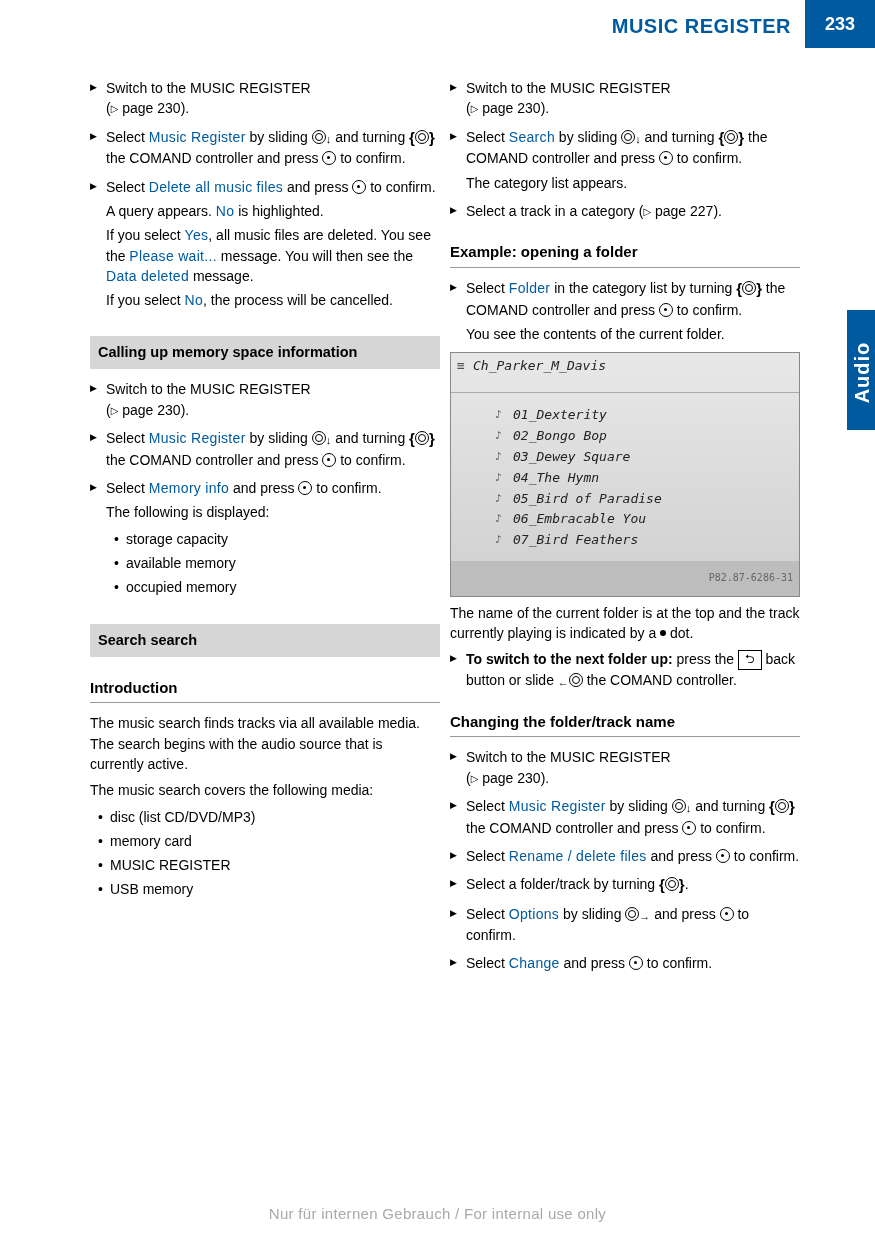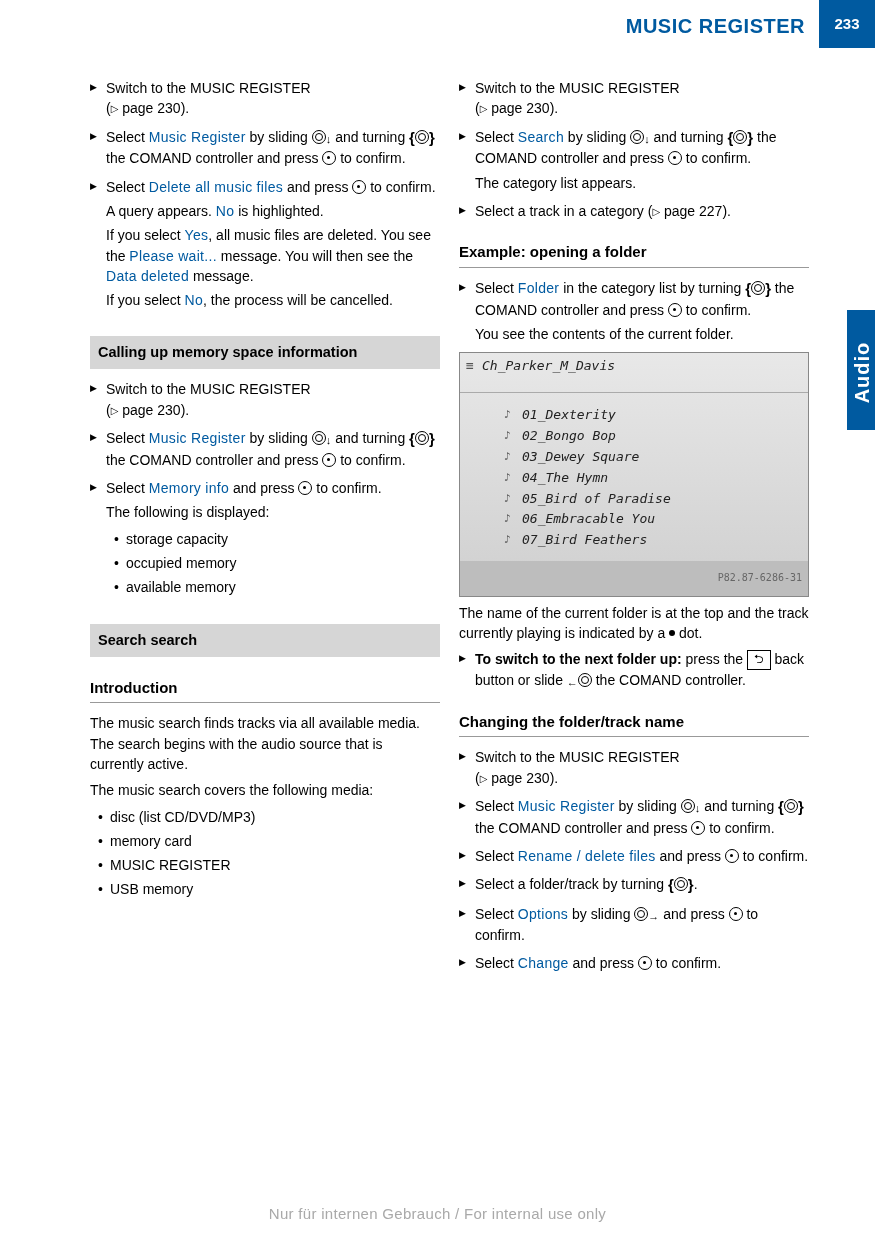--- a/index.html
+++ b/index.html
@@ -24,22 +24,22 @@
     color: #005aa0;
     font-weight: bold;
     font-size: 20px;
     padding: 12px 14px 0 0;
     letter-spacing: 0.5px;
   }
   .page-num-box {
     background: #005aa0;
     color: #fff;
     font-weight: bold;
-    font-size: 15px;
-    width: 56px;
+    font-size: 18px;
+    width: 70px;
     display: flex;
     align-items: center;
     justify-content: center;
   }
   .side-tab {
     position: absolute;
     right: 0;
     top: 310px;
     width: 28px;
     height: 120px;
@@ -55,21 +55,21 @@
     position: relative;
     top: 48px;
     left: -20px;
     width: 70px;
     text-align: center;
     letter-spacing: 1px;
   }
   .columns {
     display: flex;
     padding: 30px 42px 0 90px;
-    gap: 19px;
+    gap: 10px;
   }
   .col {
     width: 350px;
   }
   .steps { list-style: none; padding: 0; margin: 0; }
   .steps > li { position: relative; padding-left: 16px; margin-bottom: 8px; }
   .steps > li::before {
     content: "\25B6";
     position: absolute;
     left: 0;
@@ -177,22 +177,22 @@
         (<span class="tri">▷</span> <span>page 230).</span>
       </li>
       <li>
         <span>Select </span><span class="menu">Music Register</span><span> by sliding </span><span class="icon-circle-inner"></span><span class="icon-arrow-down">↓</span><span> and turning </span><span class="icon-turn-wrap"><span class="icon-bracket">{</span><span class="icon-circle-inner"></span><span class="icon-bracket">}</span></span><span> the COMAND controller and press </span><span class="icon-press"></span><span> to confirm.</span>
       </li>
       <li>
         <span>Select </span><span class="menu">Memory info</span><span> and press </span><span class="icon-press"></span><span> to confirm.</span>
         <div class="sub">The following is displayed:</div>
         <ul class="bullets">
           <li>storage capacity</li>
+          <li>available memory</li>
           <li>occupied memory</li>
-          <li>available memory</li>
         </ul>
       </li>
     </ul>
 
     <div class="gray-head">Search search</div>
     <div class="sect-head">Introduction</div>
     <p>The music search finds tracks via all available media. The search begins with the audio source that is currently active.</p>
     <p>The music search covers the following media:</p>
     <ul class="bullets">
       <li>disc (list CD/DVD/MP3)</li>

